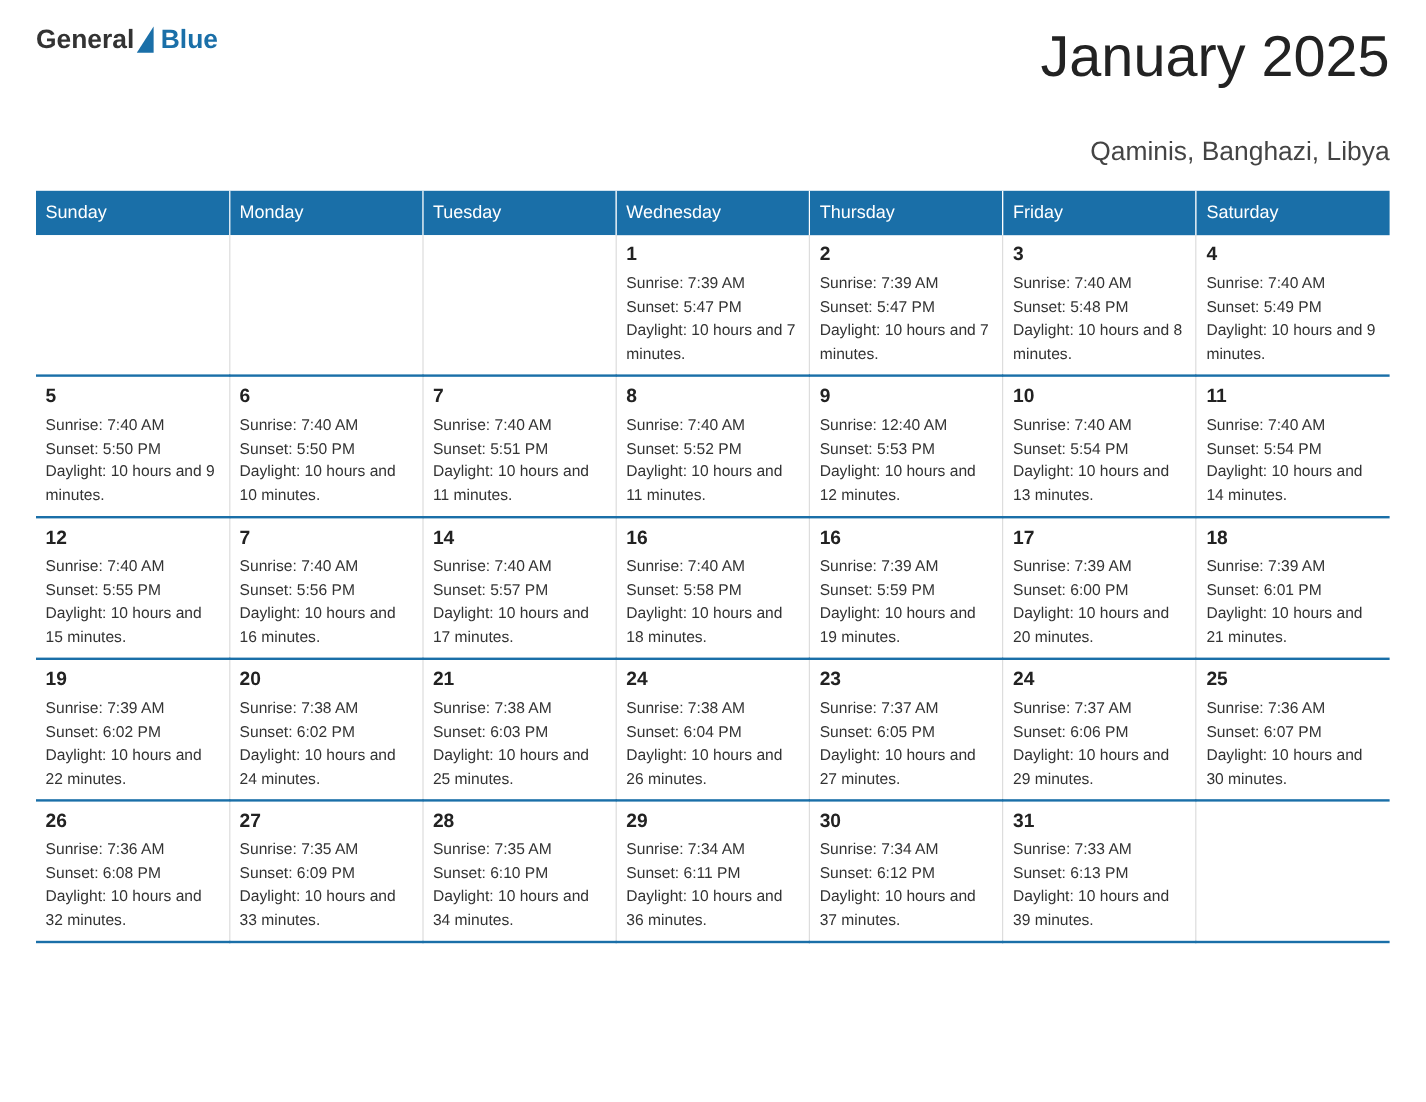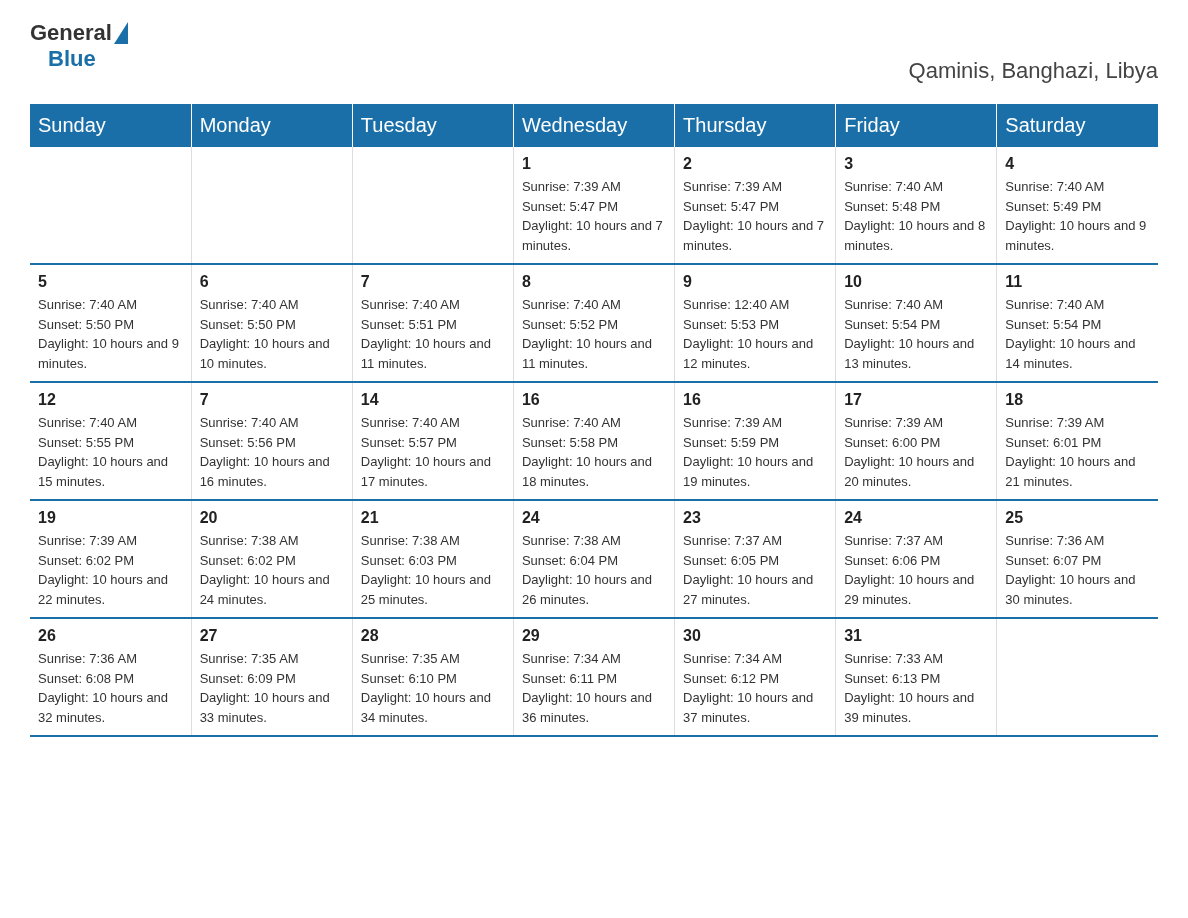--- a/index.html
+++ b/index.html
@@ -11,21 +11,20 @@
       min-height: 918px;
     }
     .header-row {
       display: flex;
       justify-content: space-between;
       align-items: flex-start;
       margin-bottom: 20px;
     }
     .logo {
       display: flex;
-      flex-direction: column;
       align-items: flex-start;
     }
     .logo-top {
       display: flex;
       align-items: center;
     }
     .logo-general {
       font-size: 22px;
       font-weight: bold;
       color: #333;
@@ -35,21 +34,21 @@
       height: 0;
       border-left: 14px solid transparent;
       border-bottom: 22px solid #1a6fa8;
       margin-left: 2px;
       margin-bottom: 0px;
     }
     .logo-blue {
       font-size: 22px;
       font-weight: bold;
       color: #1a6fa8;
-      margin-left: 14px;
+      margin-left: 2px;
     }
     .logo-blue-row {
       display: flex;
       align-items: center;
       margin-left: 4px;
     }
     .title-block {
       text-align: right;
     }
     .title-block h1 {
@@ -65,21 +64,21 @@
     }
     table {
       width: 100%;
       border-collapse: collapse;
     }
     thead tr th {
       background-color: #1a6fa8;
       color: #fff;
       padding: 10px 8px;
       text-align: left;
-      font-size: 20px;
+      font-size: 15px;
       font-weight: normal;
       border-right: 1px solid #fff;
     }
     thead tr th:last-child {
       border-right: none;
     }
     tbody tr {
       border-bottom: 2px solid #1a6fa8;
     }
     tbody tr td {
@@ -115,20 +114,21 @@
   <div class="logo">
     <div class="logo-top">
       <span class="logo-general">General</span>
       <div class="logo-triangle"></div>
     </div>
     <div class="logo-blue-row">
       <span class="logo-blue">Blue</span>
     </div>
   </div>
   <div class="title-block">
+    <h1>January 2025</h1>
     <h2>Qaminis, Banghazi, Libya</h2>
   </div>
 </div>
 
 <table>
   <thead>
     <tr>
     <th>Sunday</th>
         <th>Monday</th>
         <th>Tuesday</th>

